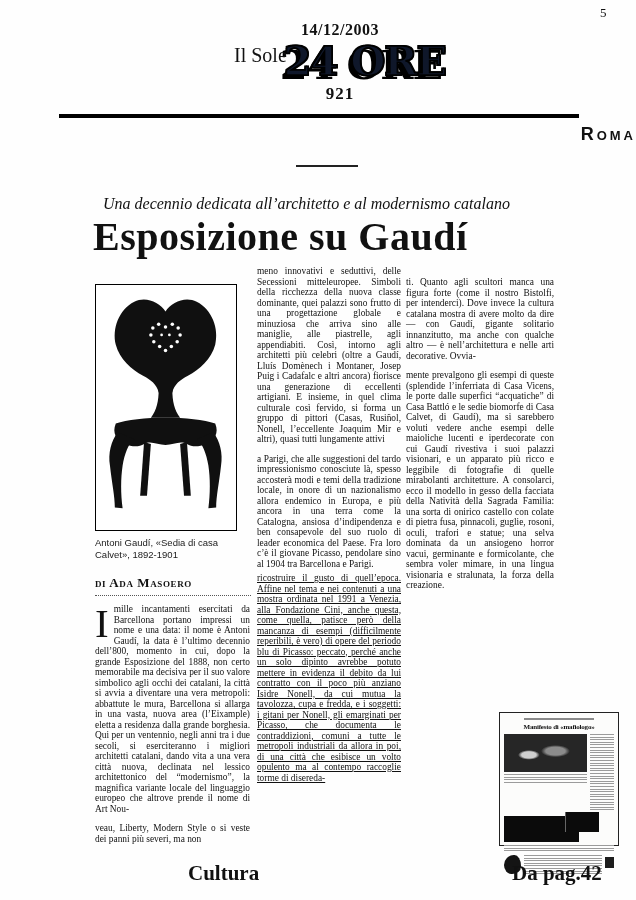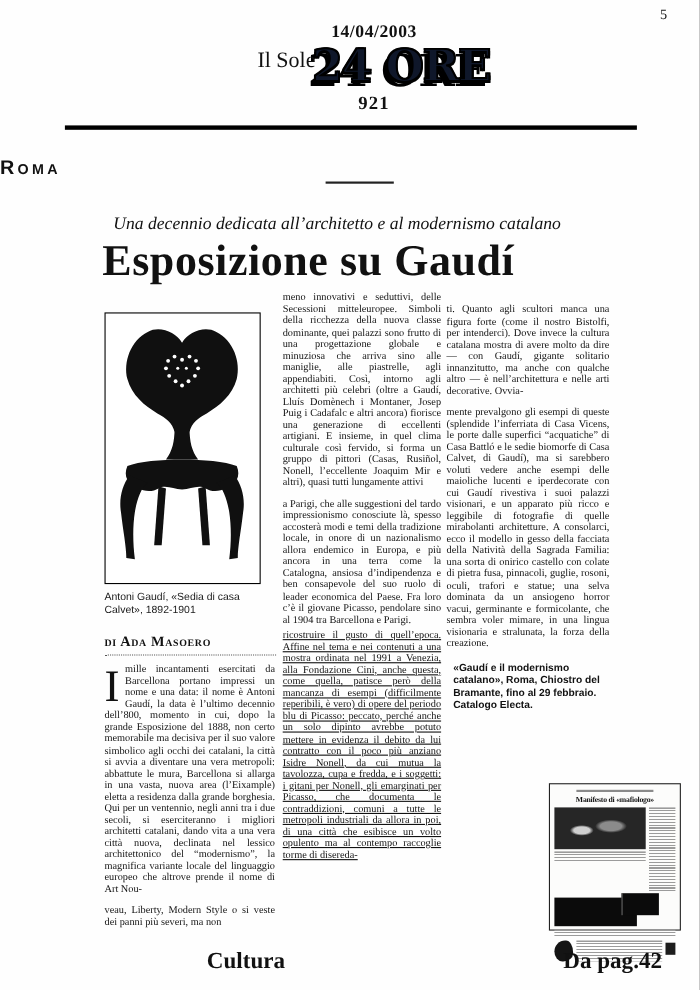--- a/index.html
+++ b/index.html
@@ -16,21 +16,21 @@
   .mh-prefix{font-weight:normal;font-size:20px;margin-top:8px;margin-right:-3px;position:relative;z-index:2;}
   .mh-main{
     font-family:"DejaVu Serif",serif;font-weight:bold;font-size:40px;line-height:50px;
     color:#0f172a;letter-spacing:-1px;
     -webkit-text-stroke:1.6px #000;
     text-shadow:-4px 4px 0 #000,1px 1px 0 #000,-1px -1px 0 #000,1px -1px 0 #000,-1px 1px 0 #000;
   }
   .mh-num{font-weight:bold;font-size:17px;margin-top:-2px;letter-spacing:1px;}
   .mh-rule{position:absolute;left:59px;top:114px;width:520px;height:4px;background:#000;}
   
-  .section-label{position:absolute;left:0;right:0;top:142px;text-align:left;}
+  .section-label{position:absolute;left:0;right:0;top:124px;text-align:right;}
   .section-label span{
     font-family:"Liberation Sans",sans-serif;font-variant:small-caps;text-transform:capitalize;
     font-weight:bold;font-size:18px;letter-spacing:3px;
   }
   .section-underline{position:absolute;left:296px;top:165px;width:62px;height:1.5px;background:#222;}
   .kicker{position:absolute;left:103px;top:195px;width:460px;font-style:italic;font-size:16px;}
   .headline{
     position:absolute;left:93px;top:215px;width:480px;
     font-size:40px;font-weight:bold;letter-spacing:0.5px;line-height:44px;white-space:nowrap;
   }
@@ -97,21 +97,21 @@
   .footer-pageref{position:absolute;left:512px;top:861px;font-size:21px;font-weight:bold;}
 </style>
 </head>
 <body>
 
 <div class="page">
 
   <div class="page-number">5</div>
 
   <div class="masthead">
-    <div class="mh-date">14/04/2003</div>
+    <div class="mh-date">14/12/2003</div>
     <div class="mh-brandrow">
       <span class="mh-prefix">Il Sole</span>
       <span class="mh-main">24 ORE</span>
     </div>
     <div class="mh-num">921</div>
   </div>
   <div class="mh-rule"></div>
 
   <div class="section-label">
     <span>Roma</span>
@@ -168,21 +168,20 @@
 
   <div class="col col-middle">
     <p class="body-p">meno innovativi e seduttivi, delle Secessioni mitteleuropee. Simboli della ricchezza della nuova classe dominante, quei palazzi sono frutto di una progettazione globale e minuziosa che arriva sino alle maniglie, alle piastrelle, agli appendiabiti. Così, intorno agli architetti più celebri (oltre a Gaudí, Lluís Domènech i Montaner, Josep Puig i Cadafalc e altri ancora) fiorisce una generazione di eccellenti artigiani. E insieme, in quel clima culturale così fervido, si forma un gruppo di pittori (Casas, Rusiñol, Nonell, l’eccellente Joaquim Mir e altri), quasi tutti lungamente attivi</p>
     <p class="body-p gap">a Parigi, che alle suggestioni del tardo impressionismo conosciute là, spesso accosterà modi e temi della tradizione locale, in onore di un nazionalismo allora endemico in Europa, e più ancora in una terra come la Catalogna, ansiosa d’indipendenza e ben consapevole del suo ruolo di leader economica del Paese. Fra loro c’è il giovane Picasso, pendolare sino al 1904 tra Barcellona e Parigi.</p>
     <p class="body-p gap-lg">ricostruire il gusto di quell’epoca. Affine nel tema e nei contenuti a una mostra ordinata nel 1991 a Venezia, alla Fondazione Cini, anche questa, come quella, patisce però della mancanza di esempi (difficilmente reperibili, è vero) di opere del periodo blu di Picasso: peccato, perché anche un solo dipinto avrebbe potuto mettere in evidenza il debito da lui contratto con il poco più anziano Isidre Nonell, da cui mutua la tavolozza, cupa e fredda, e i soggetti: i gitani per Nonell, gli emarginati per Picasso, che documenta le contraddizioni, comuni a tutte le metropoli industriali da allora in poi, di una città che esibisce un volto opulento ma al contempo raccoglie torme di disereda-</p>
   </div>
 
   <div class="col col-right">
     <p class="body-p">ti. Quanto agli scultori manca una figura forte (come il nostro Bistolfi, per intenderci). Dove invece la cultura catalana mostra di avere molto da dire — con Gaudí, gigante solitario innanzitutto, ma anche con qualche altro — è nell’architettura e nelle arti decorative. Ovvia-</p>
     <p class="body-p gap">mente prevalgono gli esempi di queste (splendide l’inferriata di Casa Vicens, le porte dalle superfici “acquatiche” di Casa Battló e le sedie biomorfe di Casa Calvet, di Gaudí), ma si sarebbero voluti vedere anche esempi delle maioliche lucenti e iperdecorate con cui Gaudí rivestiva i suoi palazzi visionari, e un apparato più ricco e leggibile di fotografie di quelle mirabolanti architetture. A consolarci, ecco il modello in gesso della facciata della Natività della Sagrada Familia: una sorta di onirico castello con colate di pietra fusa, pinnacoli, guglie, rosoni, oculi, trafori e statue; una selva dominata da un ansiogeno horror vacui, germinante e formicolante, che sembra voler mimare, in una lingua visionaria e stralunata, la forza della creazione.</p>
-    <p class="ref-note">«Gaudí e il modernismo catalano», Roma, Chiostro del Bramante, fino al 29 febbraio. Catalogo Electa.</p>
   </div>
 
   <div class="thumb">
     <div class="tn-topline"></div>
     <div class="tn-head">Manifesto di «mafiologo»</div>
     <div class="tn-cols">
       <div class="tn-main">
         <div class="tn-photo"></div>
         <div class="tn-lines1 tn-pattern"></div>
       </div>

